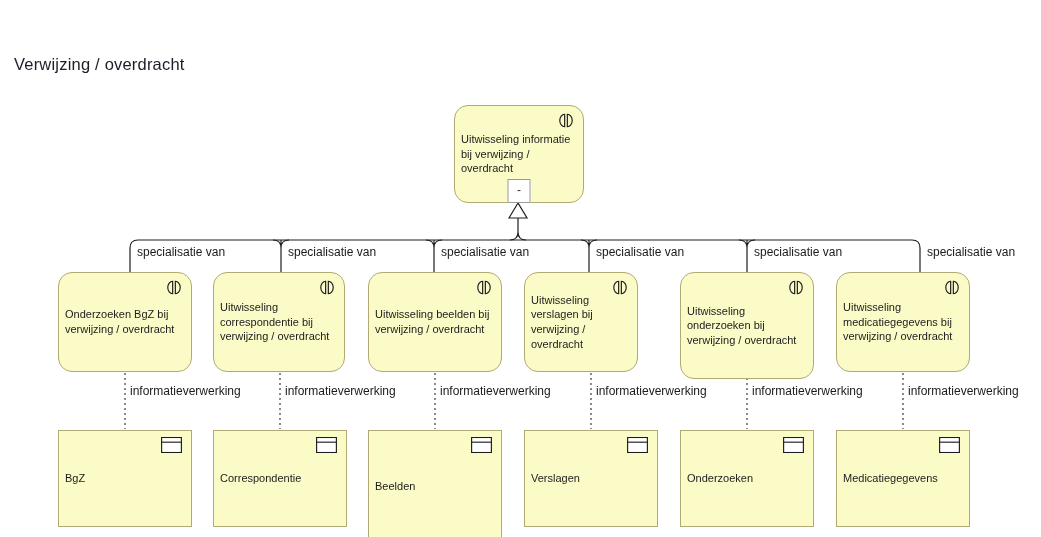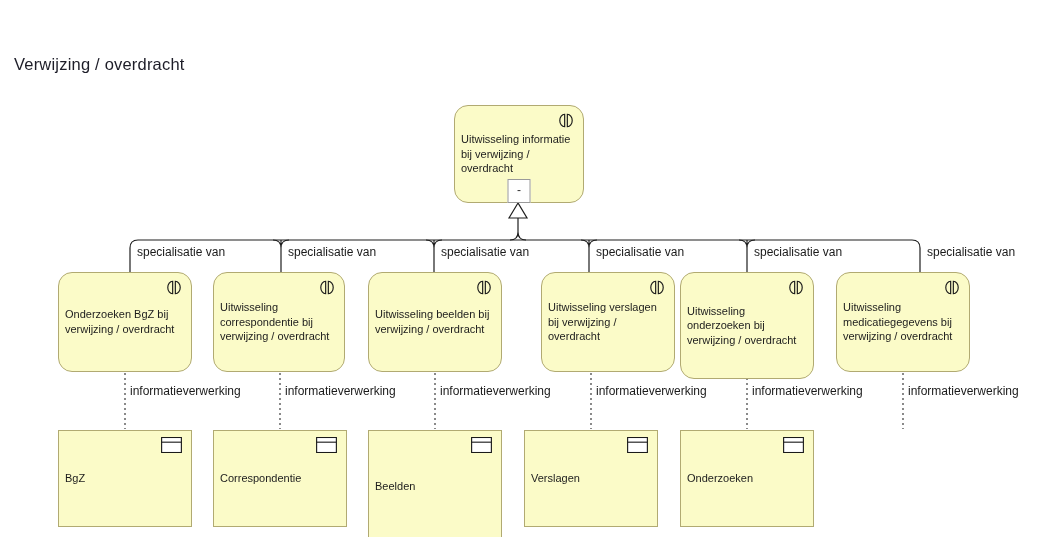--- a/index.html
+++ b/index.html
@@ -113,21 +113,21 @@
   </div>
   <div class="node rounded" style="left:368px;top:272px;width:134px;height:100px;">
     <span class="corner-icon">
       <svg width="16" height="17" viewBox="0 0 18 18">
           <path d="M7.5,2 A5.5,7 0 0 0 7.5,16 Z" fill="none" stroke="#1a1a1a" stroke-width="1.3"></path>
           <path d="M10.5,2 A5.5,7 0 0 1 10.5,16 Z" fill="none" stroke="#1a1a1a" stroke-width="1.3"></path>
         </svg>
     </span>
     <span class="label">Uitwisseling beelden bij verwijzing / overdracht</span>
   </div>
-  <div class="node rounded" style="left:524px;top:272px;width:134px;height:100px;margin-left:17px;">
+  <div class="node rounded" style="left:524px;top:272px;width:114px;height:100px;">
     <span class="corner-icon">
       <svg width="16" height="17" viewBox="0 0 18 18">
           <path d="M7.5,2 A5.5,7 0 0 0 7.5,16 Z" fill="none" stroke="#1a1a1a" stroke-width="1.3"></path>
           <path d="M10.5,2 A5.5,7 0 0 1 10.5,16 Z" fill="none" stroke="#1a1a1a" stroke-width="1.3"></path>
         </svg>
     </span>
     <span class="label">Uitwisseling verslagen bij verwijzing / overdracht</span>
   </div>
   <div class="node rounded" style="left:680px;top:272px;width:134px;height:107px;">
     <span class="corner-icon">
@@ -193,14 +193,23 @@
   </div>
   <div class="node" style="left:680px;top:430px;width:134px;height:97px;">
     <span class="corner-icon">
       <svg width="21" height="16" viewBox="0 0 22 17">
           <rect x="0.5" y="0.5" width="21" height="16" fill="#ffffff" stroke="#1a1a1a" stroke-width="1.2"></rect>
           <line x1="0.5" y1="5.5" x2="21.5" y2="5.5" stroke="#1a1a1a" stroke-width="1.2"></line>
         </svg>
     </span>
     <span class="label">Onderzoeken</span>
   </div>
+  <div class="node" style="left:836px;top:430px;width:134px;height:97px;">
+    <span class="corner-icon">
+      <svg width="21" height="16" viewBox="0 0 22 17">
+          <rect x="0.5" y="0.5" width="21" height="16" fill="#ffffff" stroke="#1a1a1a" stroke-width="1.2"></rect>
+          <line x1="0.5" y1="5.5" x2="21.5" y2="5.5" stroke="#1a1a1a" stroke-width="1.2"></line>
+        </svg>
+    </span>
+    <span class="label">Medicatiegegevens</span>
+  </div>
 
 </div>
 
 </body></html>

